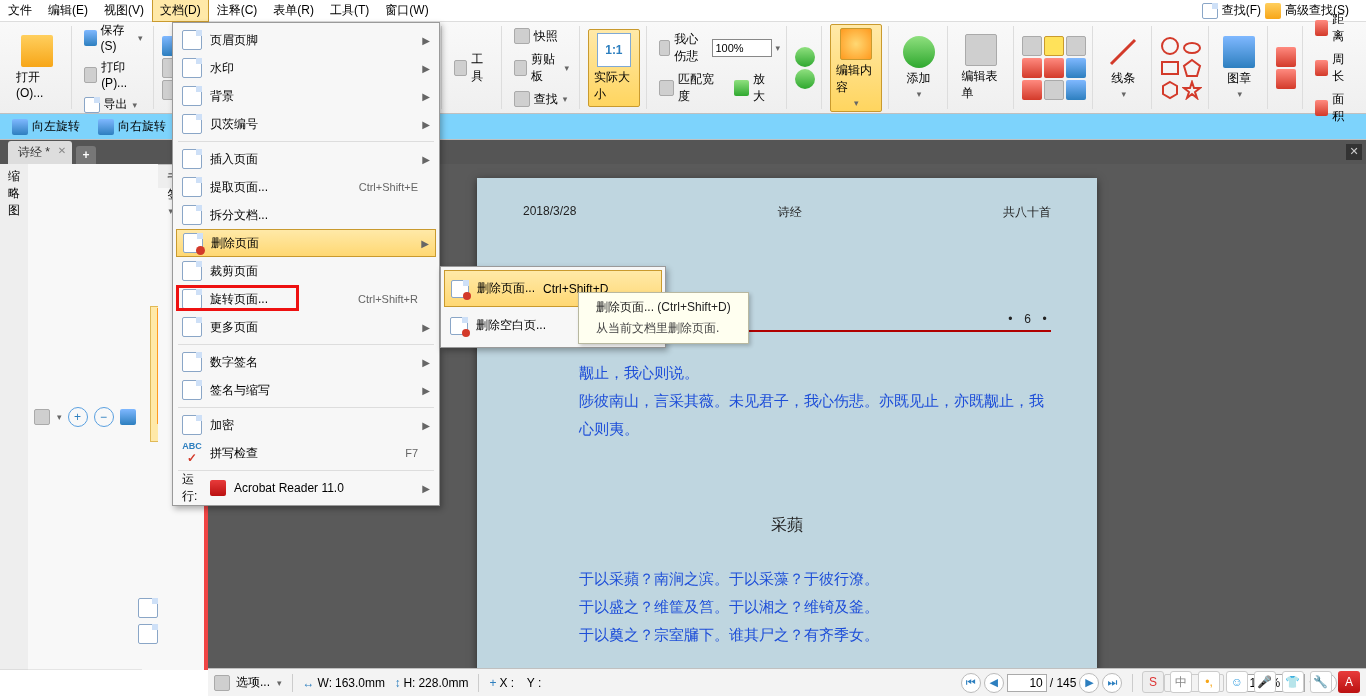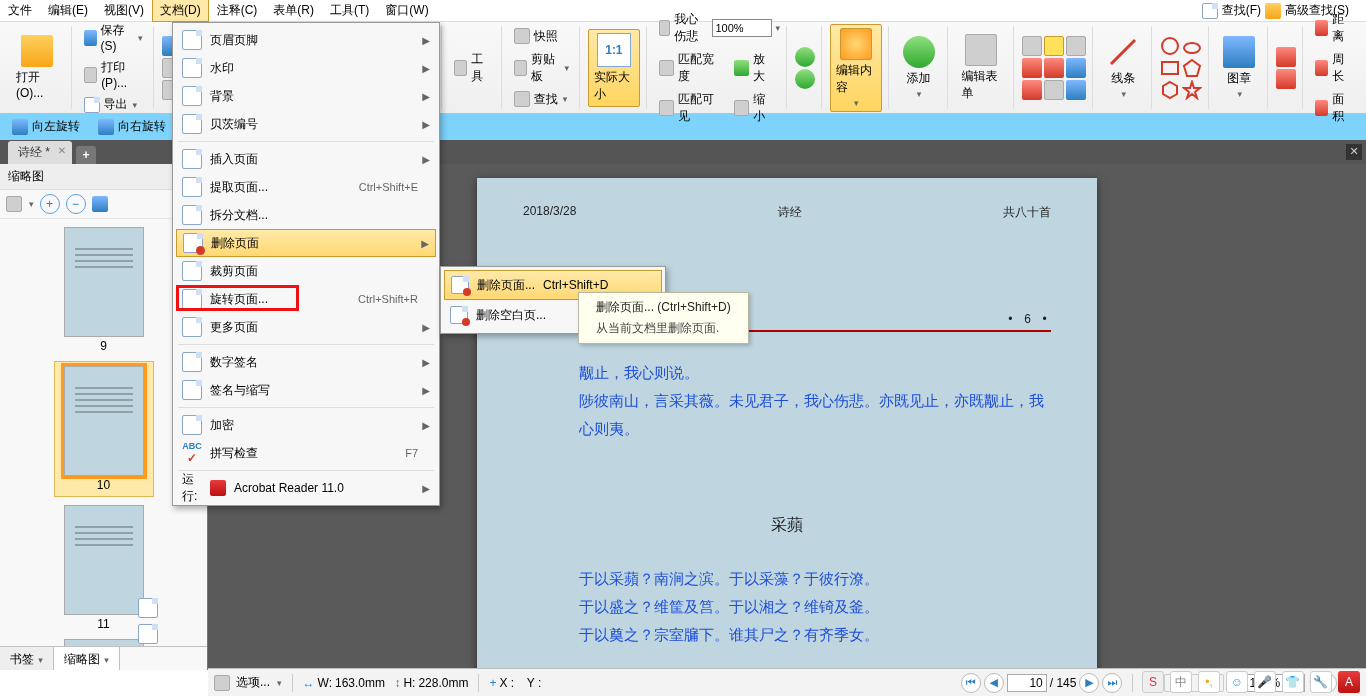--- a/index.html
+++ b/index.html
@@ -32,21 +32,21 @@
 
 
 .tabbar { height: 24px; background: #555; display: flex; align-items: flex-end; padding-left: 8px; position: relative; }
 .tab { background: #ddd; color: #333; padding: 3px 22px 3px 10px; border-radius: 3px 3px 0 0; margin-right: 2px; position: relative; font-size: 12px; }
 .tab .close { position: absolute; right: 6px; top: 4px; font-size: 10px; color: #888; }
 .tab-add { width: 20px; height: 18px; background: #777; color: #fff; text-align: center; line-height: 18px; border-radius: 3px 3px 0 0; margin-left: 2px; margin-bottom: 0; font-weight: bold; }
 .tab-close-all { position: absolute; right: 4px; top: 4px; width: 16px; height: 16px; background: #333; color: #ccc; text-align: center; line-height: 14px; font-size: 11px; }
 
 
 .main { display: flex; height: 506px; }
-.sidebar { width: 208px; background: #f8f8f8; border-right: 1px solid #ef4444; display: flex; flex-direction: column; }
+.sidebar { width: 208px; background: #f8f8f8; border-right: 4px solid #ef4444; display: flex; flex-direction: row; }
 .sidebar-header { padding: 4px 8px; border-bottom: 1px solid #ddd; background: #eee; }
 .sidebar-tools { display: flex; align-items: center; gap: 6px; padding: 4px 6px; border-bottom: 1px solid #e5e5e5; }
 .thumbs { flex: 1; overflow: auto; padding: 8px; }
 .thumb { width: 100px; margin: 0 auto 8px; text-align: center; }
 .thumb-img { width: 80px; height: 110px; background: #BFD6E0; border: 1px solid #aaa; margin: 0 auto 2px; position: relative; }
 .thumb-img .lines { position: absolute; top: 20px; left: 10px; right: 10px; }
 .thumb-img .lines div { height: 2px; background: rgba(0,0,0,0.25); margin-bottom: 4px; }
 .thumb.selected .thumb-img { outline: 3px solid #ff9a1f; }
 .thumb.selected { background: #ffe9a8; padding: 4px 0; border: 1px solid #e0b957; }
 .sidebar-tabs { height: 24px; border-top: 1px solid #c0c0c0; display: flex; }
@@ -69,21 +69,21 @@
 .dropdown .item .icon { width: 20px; height: 20px; }
 .dropdown .item .label { flex: 1; }
 .dropdown .item .shortcut { color: #666; font-size: 11px; }
 .dropdown .item .arrow { color: #666; font-size: 10px; position: absolute; right: 6px; }
 .dropdown .sep { height: 1px; background: #ddd; margin: 3px 2px; }
 .dropdown .item.highlighted { background: linear-gradient(#ffe9a8,#ffd873); border: 1px solid #c99a2e; height: 28px; }
 .dropdown .marker { position: absolute; border: 3px solid #e11; pointer-events: none; }
 
 
 .submenu { position: absolute; left: 440px; top: 266px; width: 226px; background: #f7f7f7; border: 1px solid #9a9a9a; box-shadow: 2px 3px 6px rgba(0,0,0,0.3); z-index: 101; padding: 3px; }
-.submenu .item { display: flex; align-items: center; height: 30px; padding: 0 8px 0 6px; gap: 8px; }
+.submenu .item { display: flex; align-items: center; height: 37px; padding: 0 8px 0 6px; gap: 8px; }
 .submenu .item.sel { background: linear-gradient(#ffe9a8,#ffd873); border: 1px solid #c99a2e; }
 
 
 .tooltip { position: absolute; left: 578px; top: 292px; background: #fffff0; border: 1px solid #b8b8a0; padding: 6px 17px; z-index: 102; box-shadow: 2px 2px 4px rgba(0,0,0,0.2); font-size: 12px; color: #444; }
 .tooltip .title { margin-bottom: 4px; color: #222; }
 
 
 .statusbar { position: absolute; left: 208px; right: 0; bottom: 0; height: 28px; background: #f3f3f3; border-top: 1px solid #c0c0c0; display: flex; align-items: center; padding: 0 6px; gap: 6px; }
 .statusbar .grp { display: flex; align-items: center; gap: 3px; }
 .statusbar .sep { width: 1px; height: 18px; background: #ccc; margin: 0 4px; }
@@ -207,30 +207,20 @@
       <div class="ribbon-row">
         <div class="ribbon-btn-small">
             <span class="icon icon-s c-grey"></span>
             <span>匹配宽度</span>
           </div>
         <div class="ribbon-btn-small">
             <span class="icon icon-s c-green"></span>
             <span>放大</span>
           </div>
       </div>
-      <div class="ribbon-row">
-        <div class="ribbon-btn-small">
-            <span class="icon icon-s c-grey"></span>
-            <span>匹配可见</span>
-          </div>
-        <div class="ribbon-btn-small">
-            <span class="icon icon-s c-grey"></span>
-            <span>缩小</span>
-          </div>
-      </div>
     </div>
   </div>
   <div class="ribbon-group">
     <div class="ribbon-col">
       <span class="icon icon-m c-green" style="border-radius:10px"></span>
       <span class="icon icon-m c-green" style="border-radius:10px"></span>
     </div>
   </div>
   <div class="ribbon-group">
     <div class="ribbon-btn-large selected">

